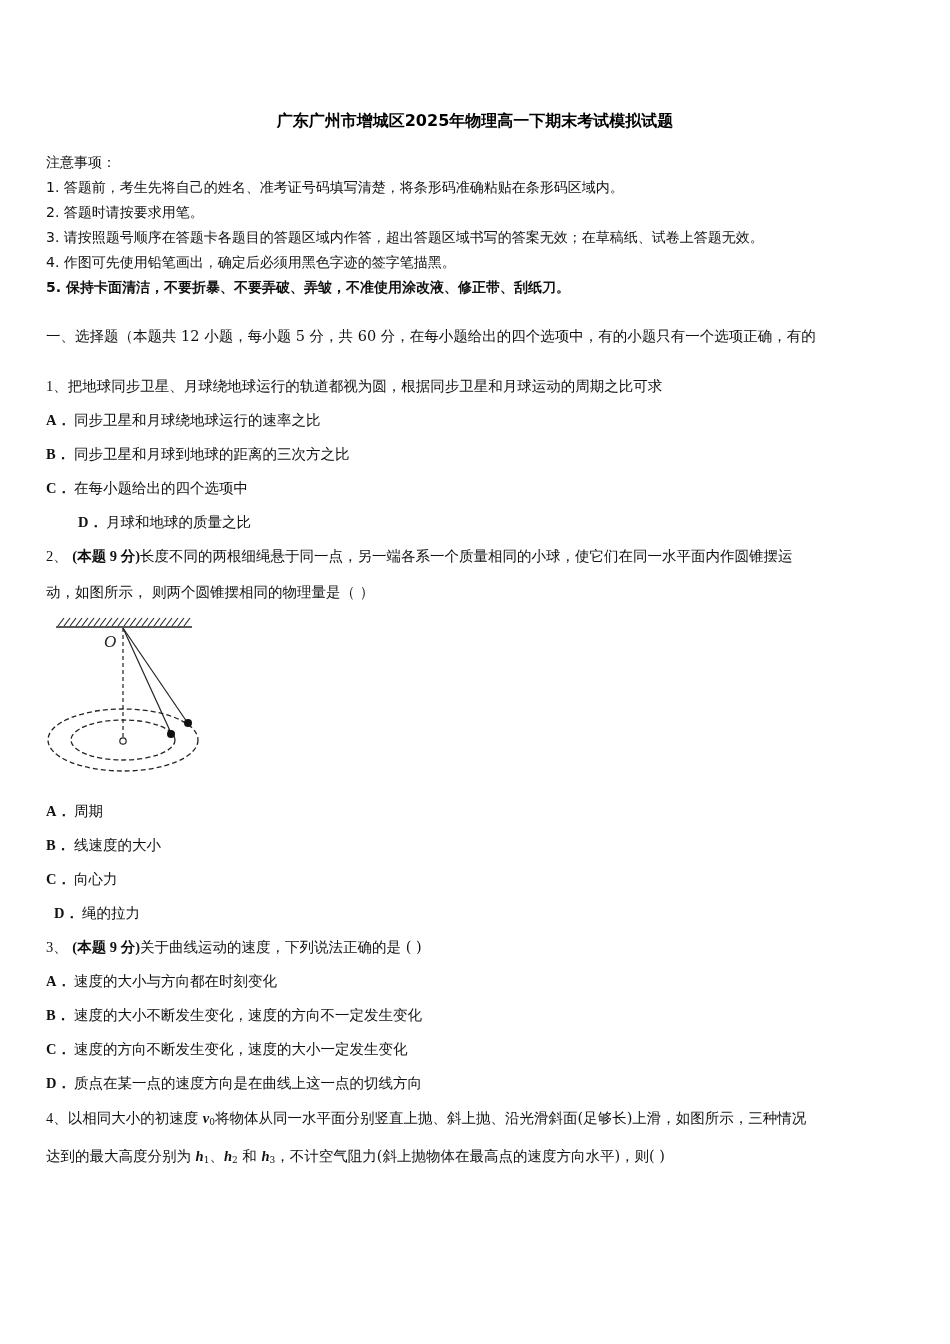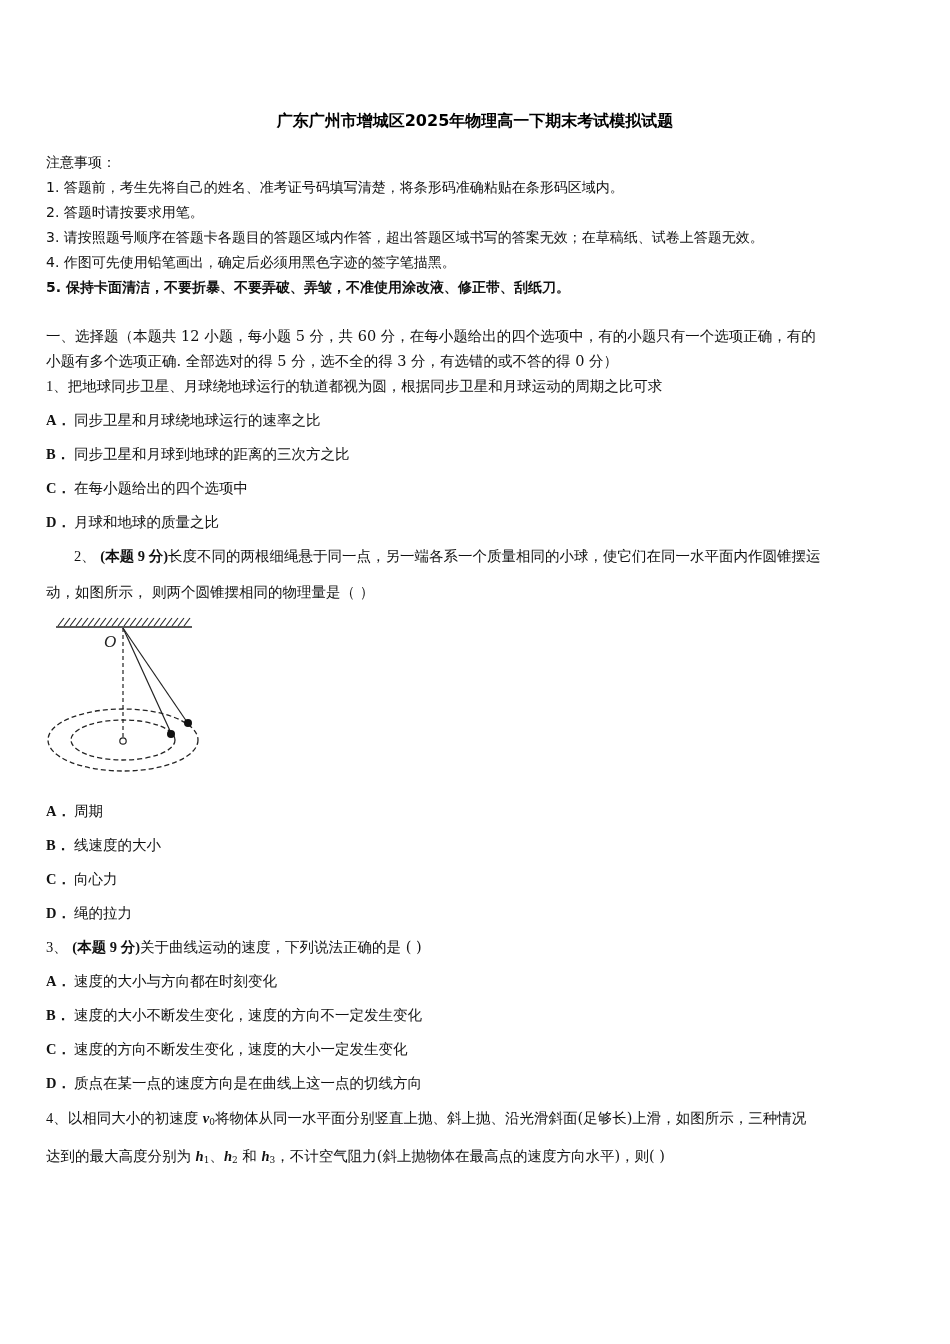--- a/index.html
+++ b/index.html
@@ -71,39 +71,38 @@
   <div class="title">广东广州市增城区2025年物理高一下期末考试模拟试题</div>
 
   <div class="line notice-line" style="top:152px;">注意事项：</div>
   <div class="line notice-line" style="top:177px;">1. 答题前，考生先将自己的姓名、准考证号码填写清楚，将条形码准确粘贴在条形码区域内。</div>
   <div class="line notice-line" style="top:202px;">2. 答题时请按要求用笔。</div>
   <div class="line notice-line" style="top:227px;">3. 请按照题号顺序在答题卡各题目的答题区域内作答，超出答题区域书写的答案无效；在草稿纸、试卷上答题无效。</div>
   <div class="line notice-line" style="top:252px;">4. 作图可先使用铅笔画出，确定后必须用黑色字迹的签字笔描黑。</div>
   <div class="line notice-line" style="top:277px;font-weight:bold;">5. 保持卡面清洁，不要折暴、不要弄破、弄皱，不准使用涂改液、修正带、刮纸刀。</div>
 
   <div class="line" style="top:326px;">一、选择题（本题共 12 小题，每小题 5 分，共 60 分，在每小题给出的四个选项中，有的小题只有一个选项正确，有的</div>
-  <div class="line" style="top:351px;">小题有多个选项正确. 全部选对的得 5 分，选不全的得 3 分，有选错的或不答的得 0 分）</div>
 
   <div class="line" style="top:376px;">
     <span class="qnum">1、</span><span>把地球同步卫星、月球绕地球运行的轨道都视为圆，根据同步卫星和月球运动的周期之比可求</span>
   </div>
   <div class="line" style="top:410px;">
     <span class="opt-letter">A．</span><span>同步卫星和月球绕地球运行的速率之比</span>
   </div>
   <div class="line" style="top:444px;">
     <span class="opt-letter">B．</span><span>同步卫星和月球到地球的距离的三次方之比</span>
   </div>
   <div class="line" style="top:478px;">
     <span class="opt-letter">C．</span><span>在每小题给出的四个选项中</span>
   </div>
-  <div class="line" style="top:512px;">
+  <div class="line" style="top:512px;margin-left:32px;">
     <span class="opt-letter">D．</span><span>月球和地球的质量之比</span>
   </div>
 
-  <div class="line" style="top:546px;margin-left:28px;">
+  <div class="line" style="top:546px;">
     <span class="qnum">2、</span>&nbsp;<span class="bold">(本题 9 分)</span><span>长度不同的两根细绳悬于同一点，另一端各系一个质量相同的小球，使它们在同一水平面内作圆锥摆运</span>
   </div>
   <div class="line" style="top:582px;text-align:center;">动，如图所示， 则两个圆锥摆相同的物理量是（    ）</div>
 
   <div class="figure">
     <svg width="165" height="175" viewBox="0 0 165 175" xmlns="http://www.w3.org/2000/svg">
 
       <line x1="12" y1="17" x2="148" y2="17" stroke="#222" stroke-width="1.6"></line>
       <g stroke="#222" stroke-width="1.1">
         <line x1="14" y1="16" x2="20" y2="8"></line>
@@ -148,21 +147,21 @@
 
   <div class="line" style="top:801px;">
     <span class="opt-letter">A．</span><span>周期</span>
   </div>
   <div class="line" style="top:835px;">
     <span class="opt-letter">B．</span><span>线速度的大小</span>
   </div>
   <div class="line" style="top:869px;">
     <span class="opt-letter">C．</span><span>向心力</span>
   </div>
-  <div class="line" style="top:903px;">
+  <div class="line" style="top:903px;margin-left:8px;">
     <span class="opt-letter">D．</span><span>绳的拉力</span>
   </div>
 
   <div class="line" style="top:937px;">
     <span class="qnum">3、</span>&nbsp;<span class="bold">(本题 9 分)</span><span>关于曲线运动的速度，下列说法正确的是 (     )</span>
   </div>
   <div class="line" style="top:971px;">
     <span class="opt-letter">A．</span><span>速度的大小与方向都在时刻变化</span>
   </div>
   <div class="line" style="top:1005px;">

